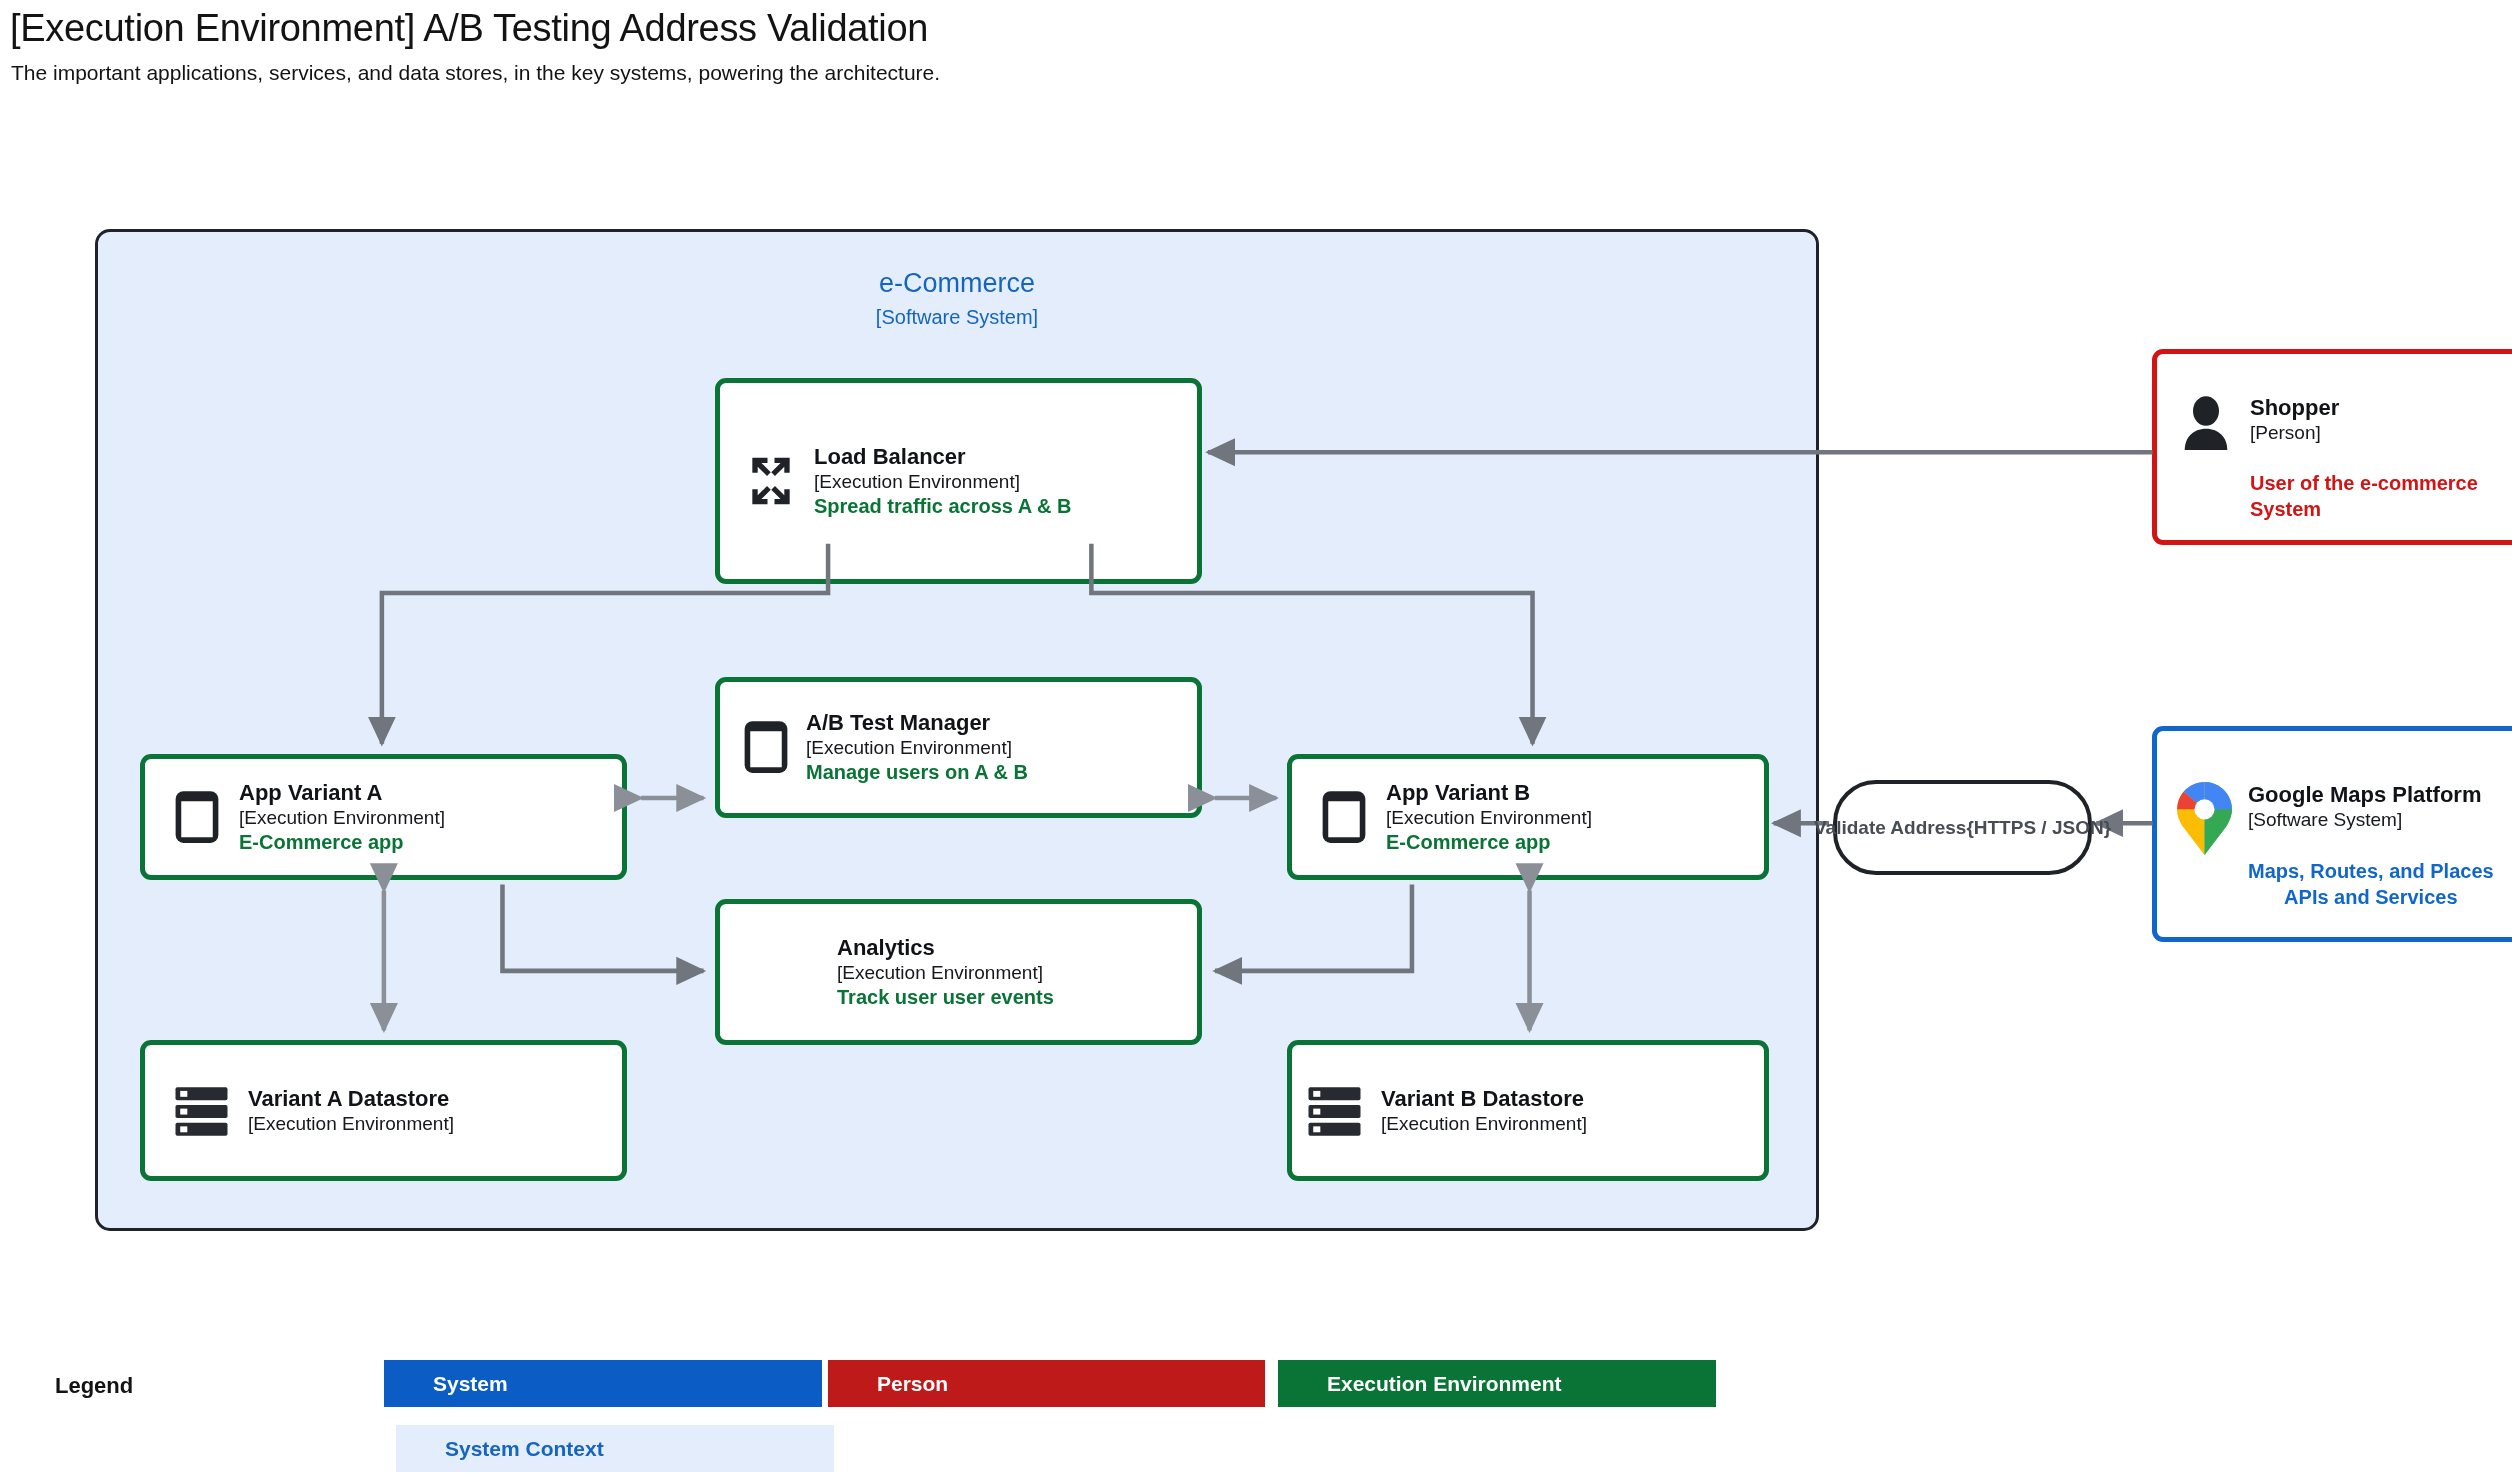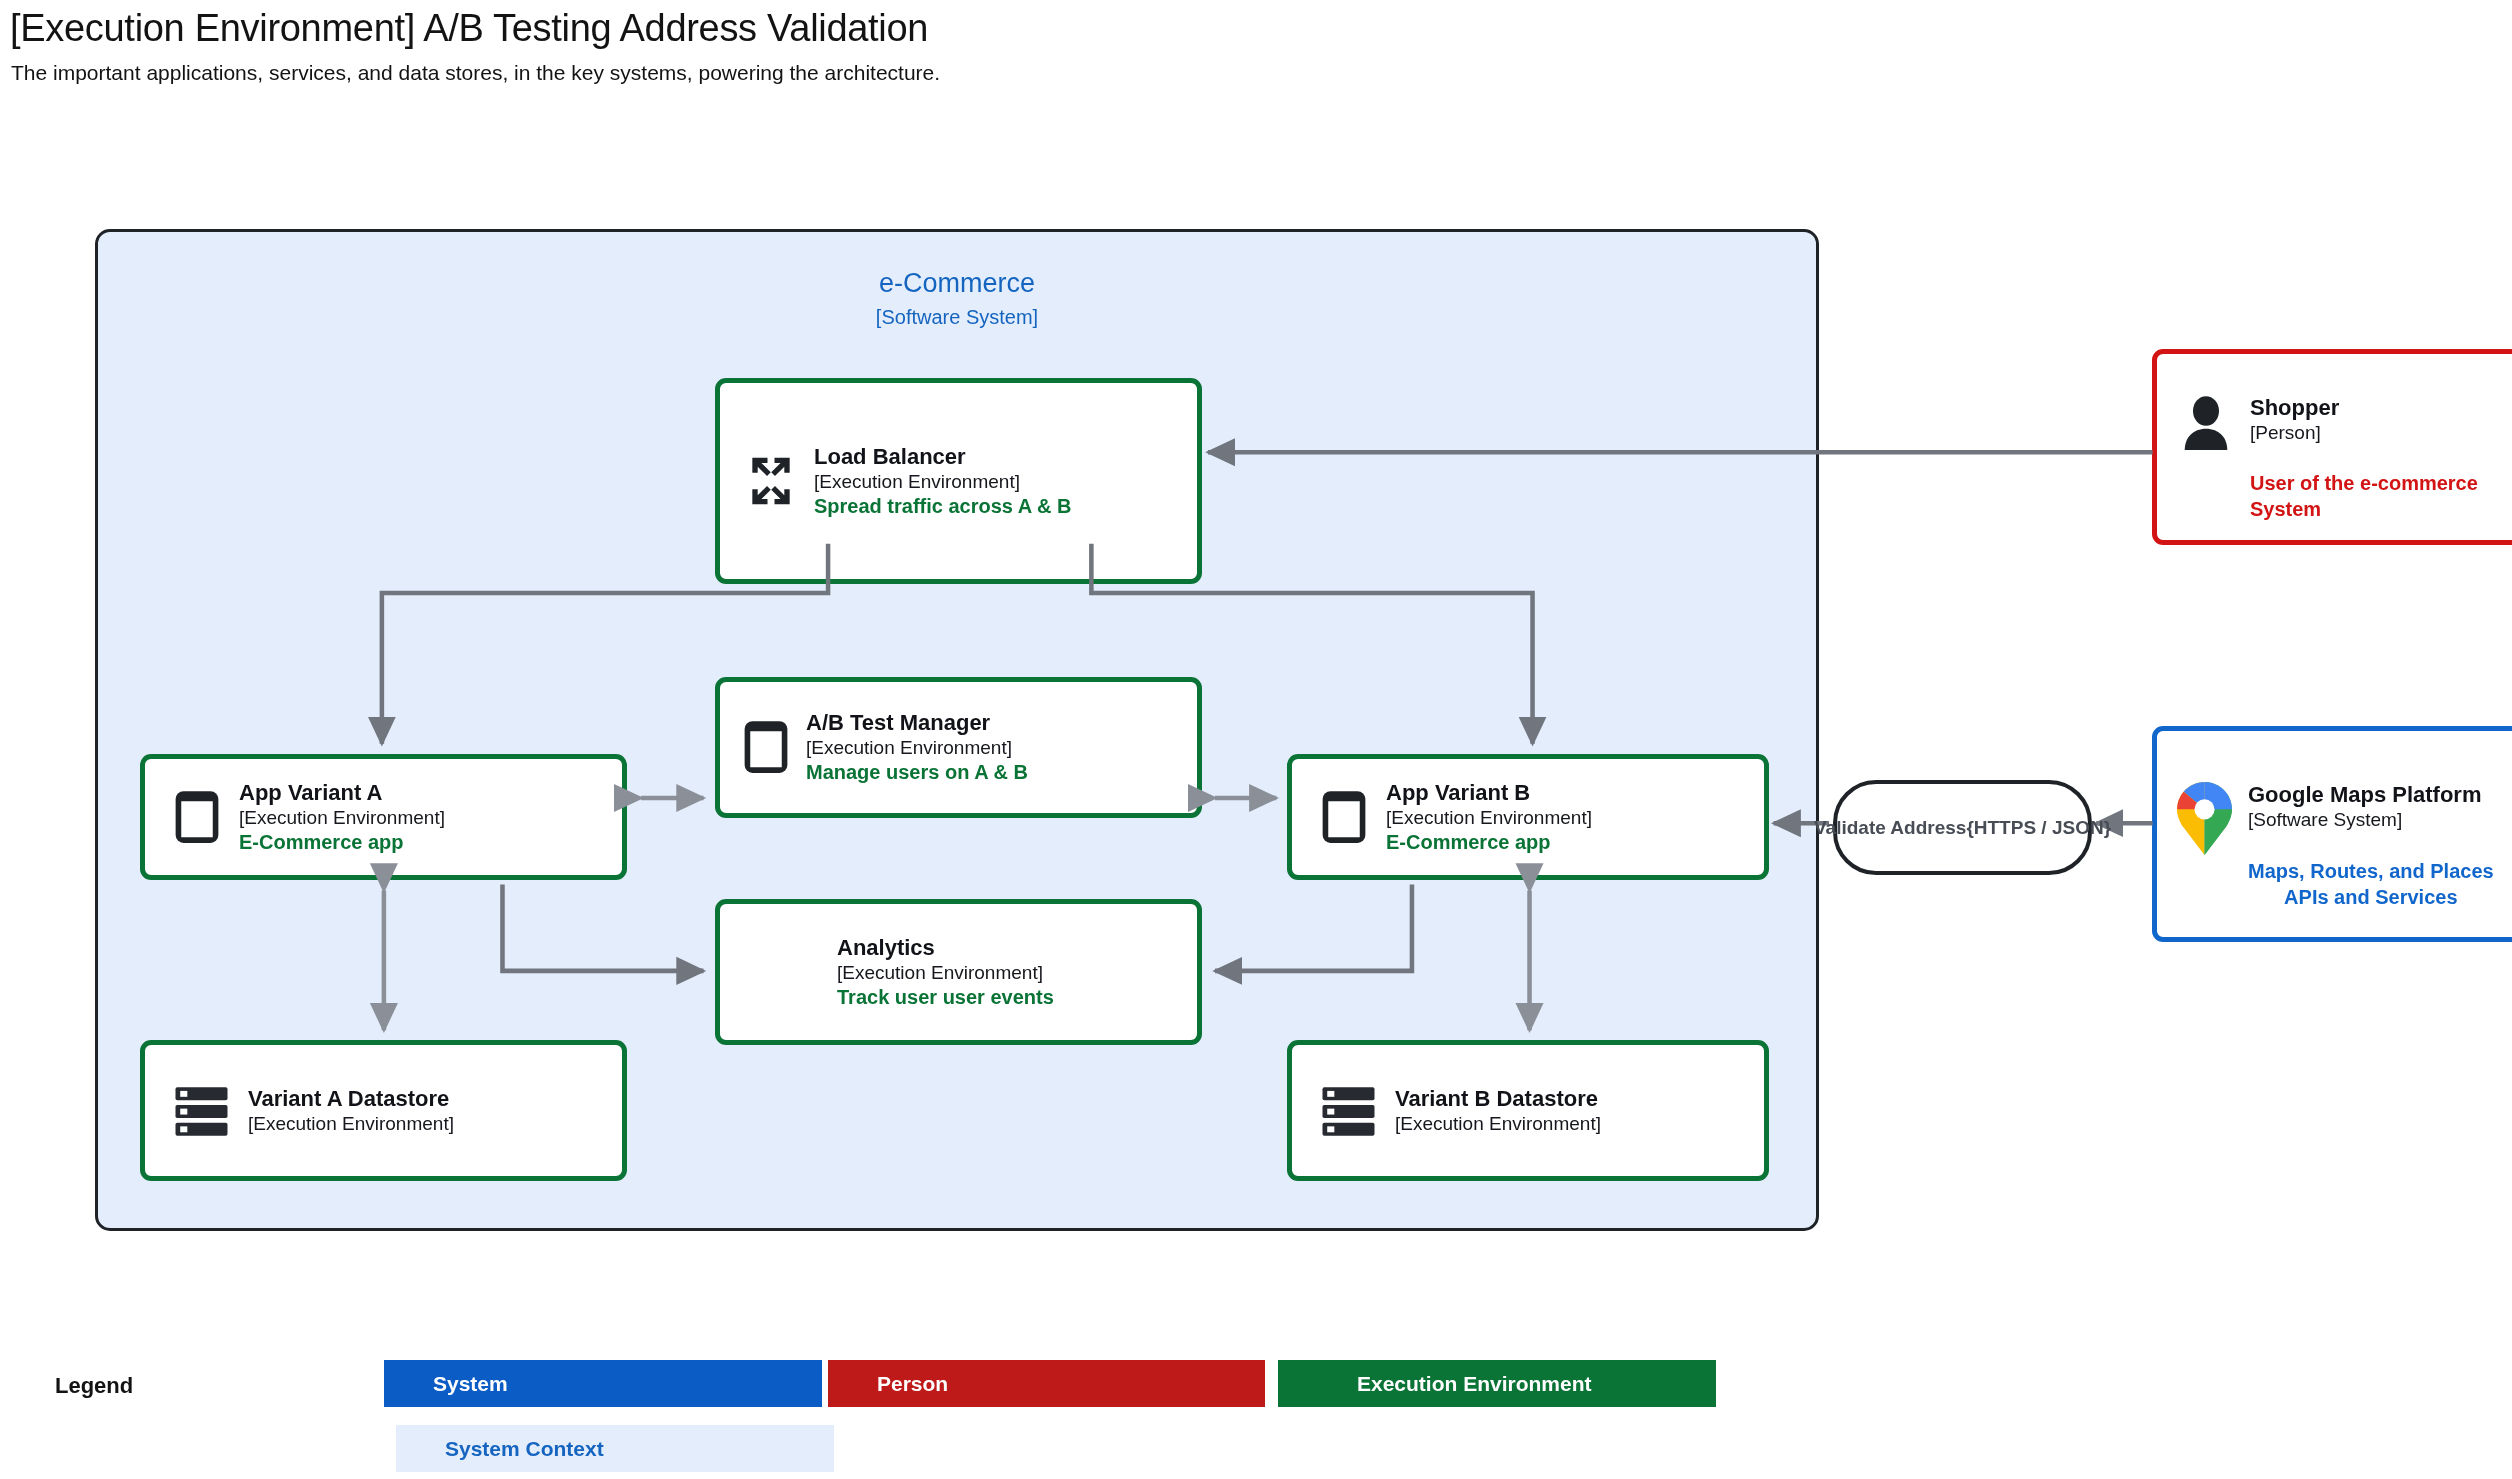--- a/index.html
+++ b/index.html
@@ -80,21 +80,21 @@
 
   #node-app-variant-b{left:1287px;top:754px;width:482px;height:126px;}
   #node-app-variant-b .node-inner{padding-left:29px;align-items:center;}
   #node-app-variant-b .node-text{margin-left:19px;}
 
   #node-variant-a-datastore{left:140px;top:1040px;width:487px;height:141px;}
   #node-variant-a-datastore .node-inner{padding-left:29px;align-items:center;}
   #node-variant-a-datastore .node-text{margin-left:19px;}
 
   #node-variant-b-datastore{left:1287px;top:1040px;width:482px;height:141px;}
-  #node-variant-b-datastore .node-inner{padding-left:29px;align-items:center;}
+  #node-variant-b-datastore .node-inner{padding-left:15px;align-items:center;}
   #node-variant-b-datastore .node-text{margin-left:19px;}
 
   #node-shopper{left:2152px;top:349px;width:485px;height:196px;}
   #node-shopper .node-inner{padding-left:23px;padding-top:22px;align-items:flex-start;}
   #node-shopper .node-text{margin-left:18px;}
 
   #node-google-maps{left:2152px;top:726px;width:485px;height:216px;}
   #node-google-maps .node-inner{padding-left:20px;padding-top:23px;align-items:flex-start;}
   #node-google-maps .node-text{margin-left:16px;}
 
@@ -116,21 +116,21 @@
   .legend-chip{
     position:absolute;box-sizing:border-box;height:47px;
     display:flex;align-items:center;
   }
   .legend-chip span{font-size:21px;font-weight:bold;padding-left:49px;white-space:nowrap;}
   #legend-system{left:384px;top:1360px;width:438px;background:#0B5CC4;}
   #legend-system span{color:#ffffff;}
   #legend-person{left:828px;top:1360px;width:437px;background:#BE1A1A;}
   #legend-person span{color:#ffffff;}
   #legend-exec-env{left:1278px;top:1360px;width:438px;background:#0A7336;}
-  #legend-exec-env span{color:#ffffff;margin-left:30px;}
+  #legend-exec-env span{color:#ffffff;}
   #legend-system-context{left:396px;top:1425px;width:438px;background:#E4EDFB;}
   #legend-system-context span{color:#1565C0;}
 
   
   svg.links{position:absolute;left:0;top:0;width:2642px;height:1480px;pointer-events:none;z-index:4;}
   svg.icons{display:block;}
 </style>
 </head>
 <body>
 

